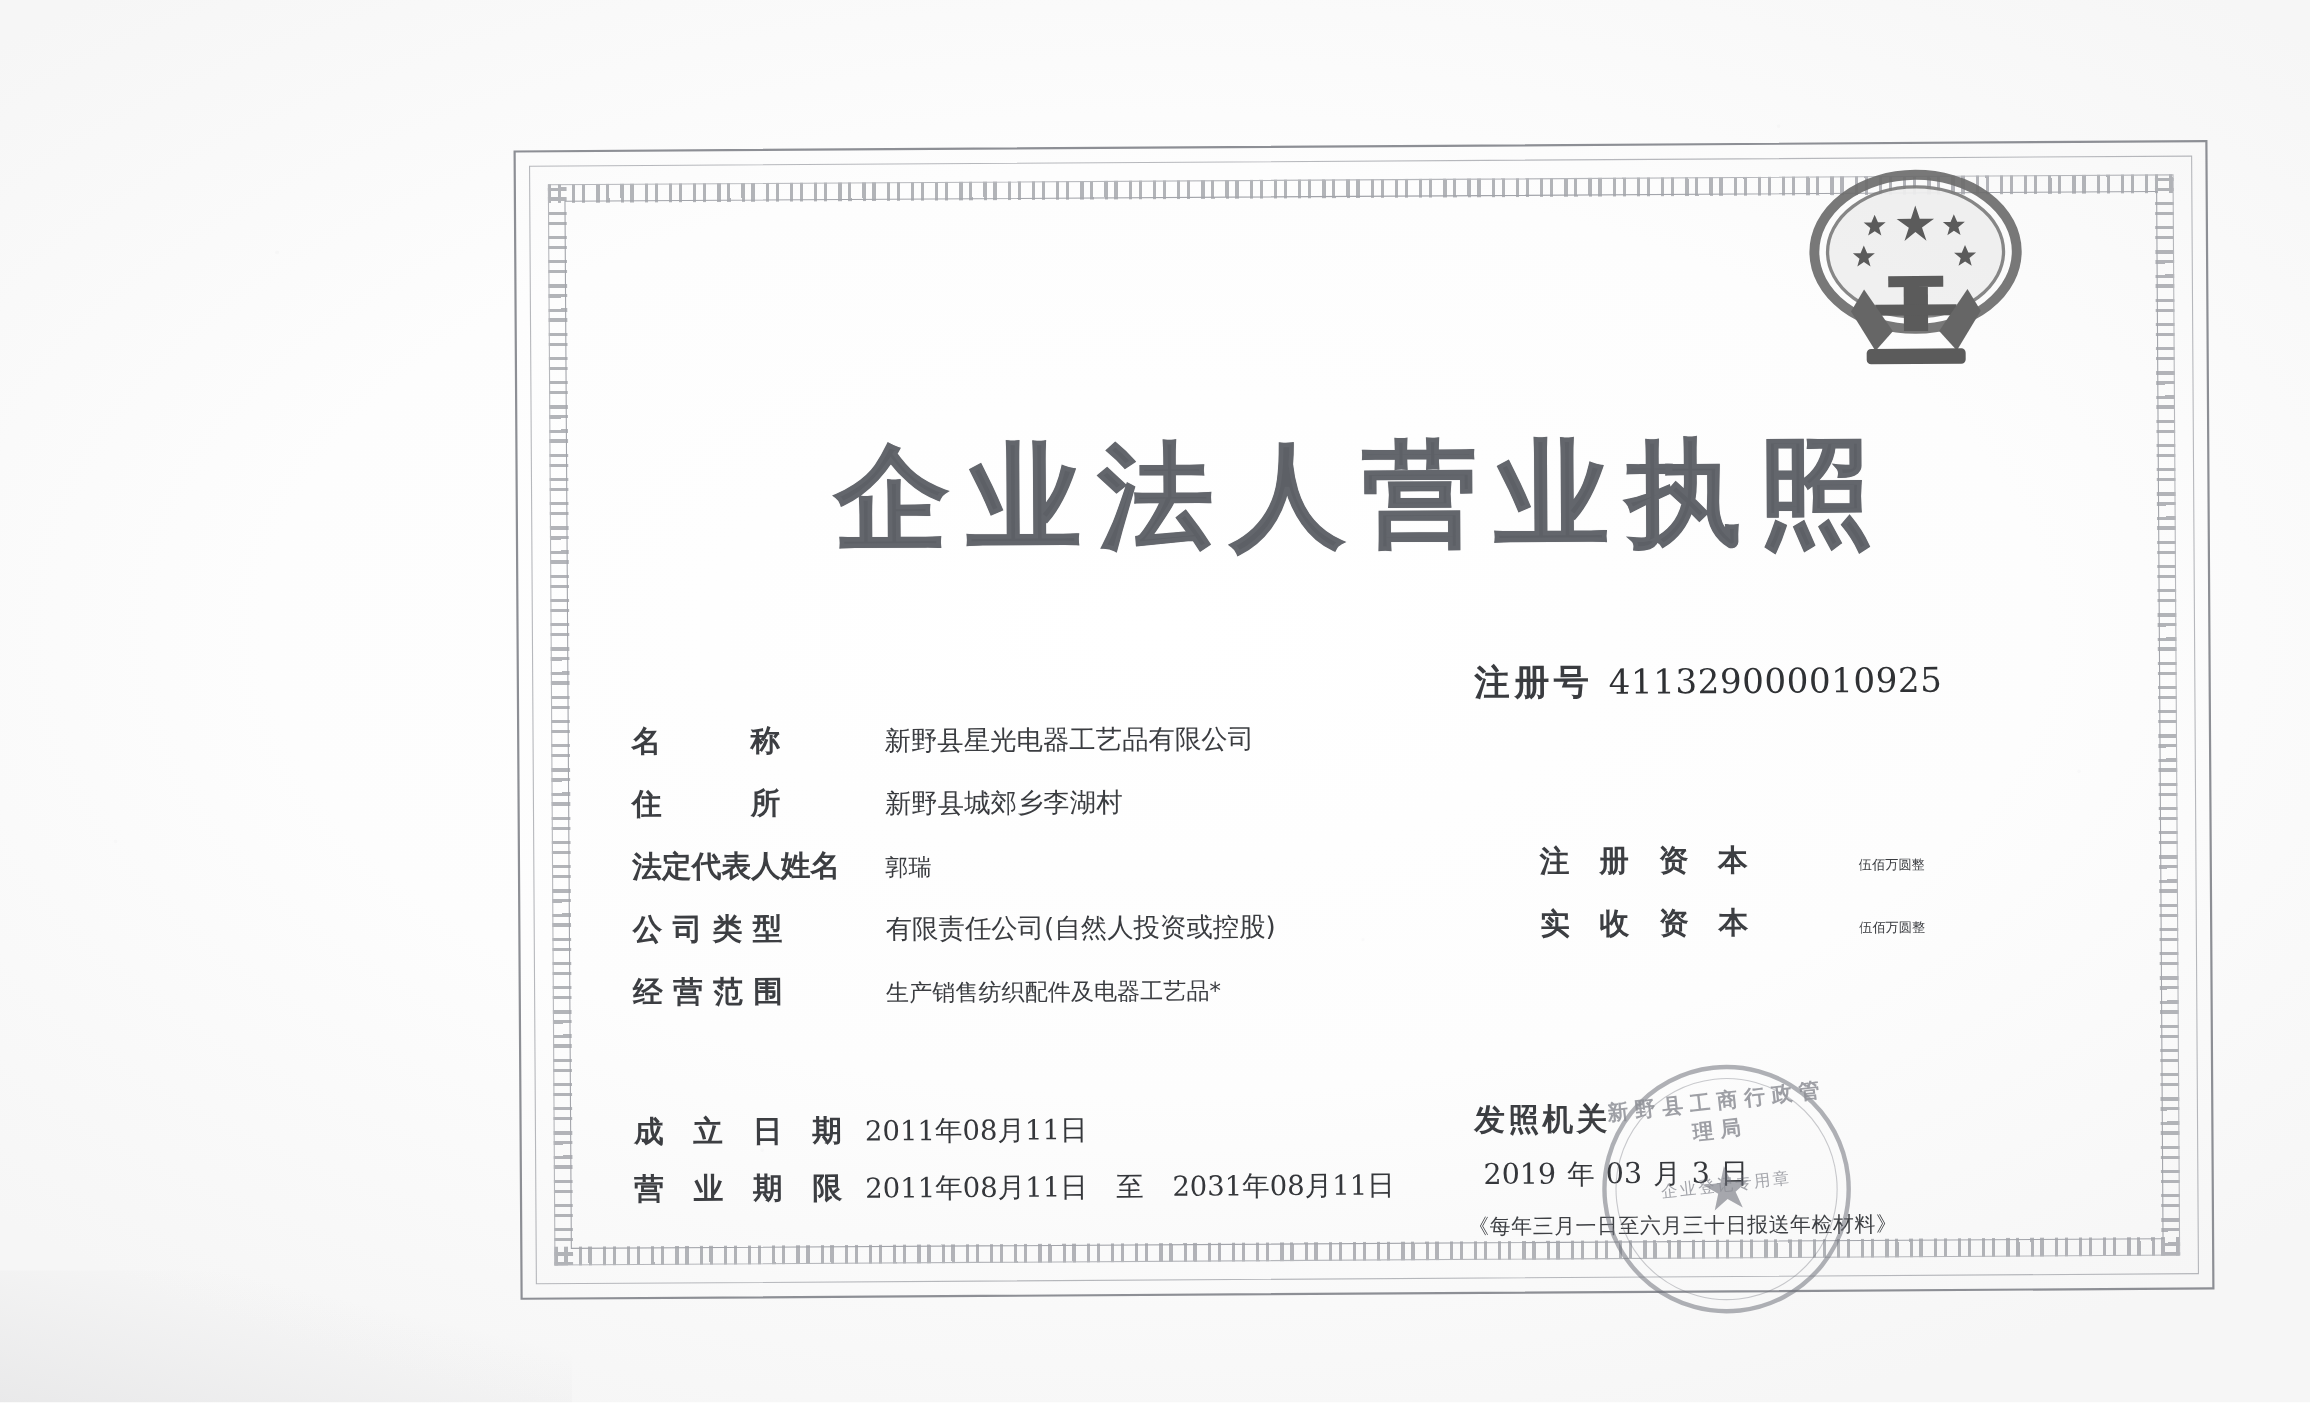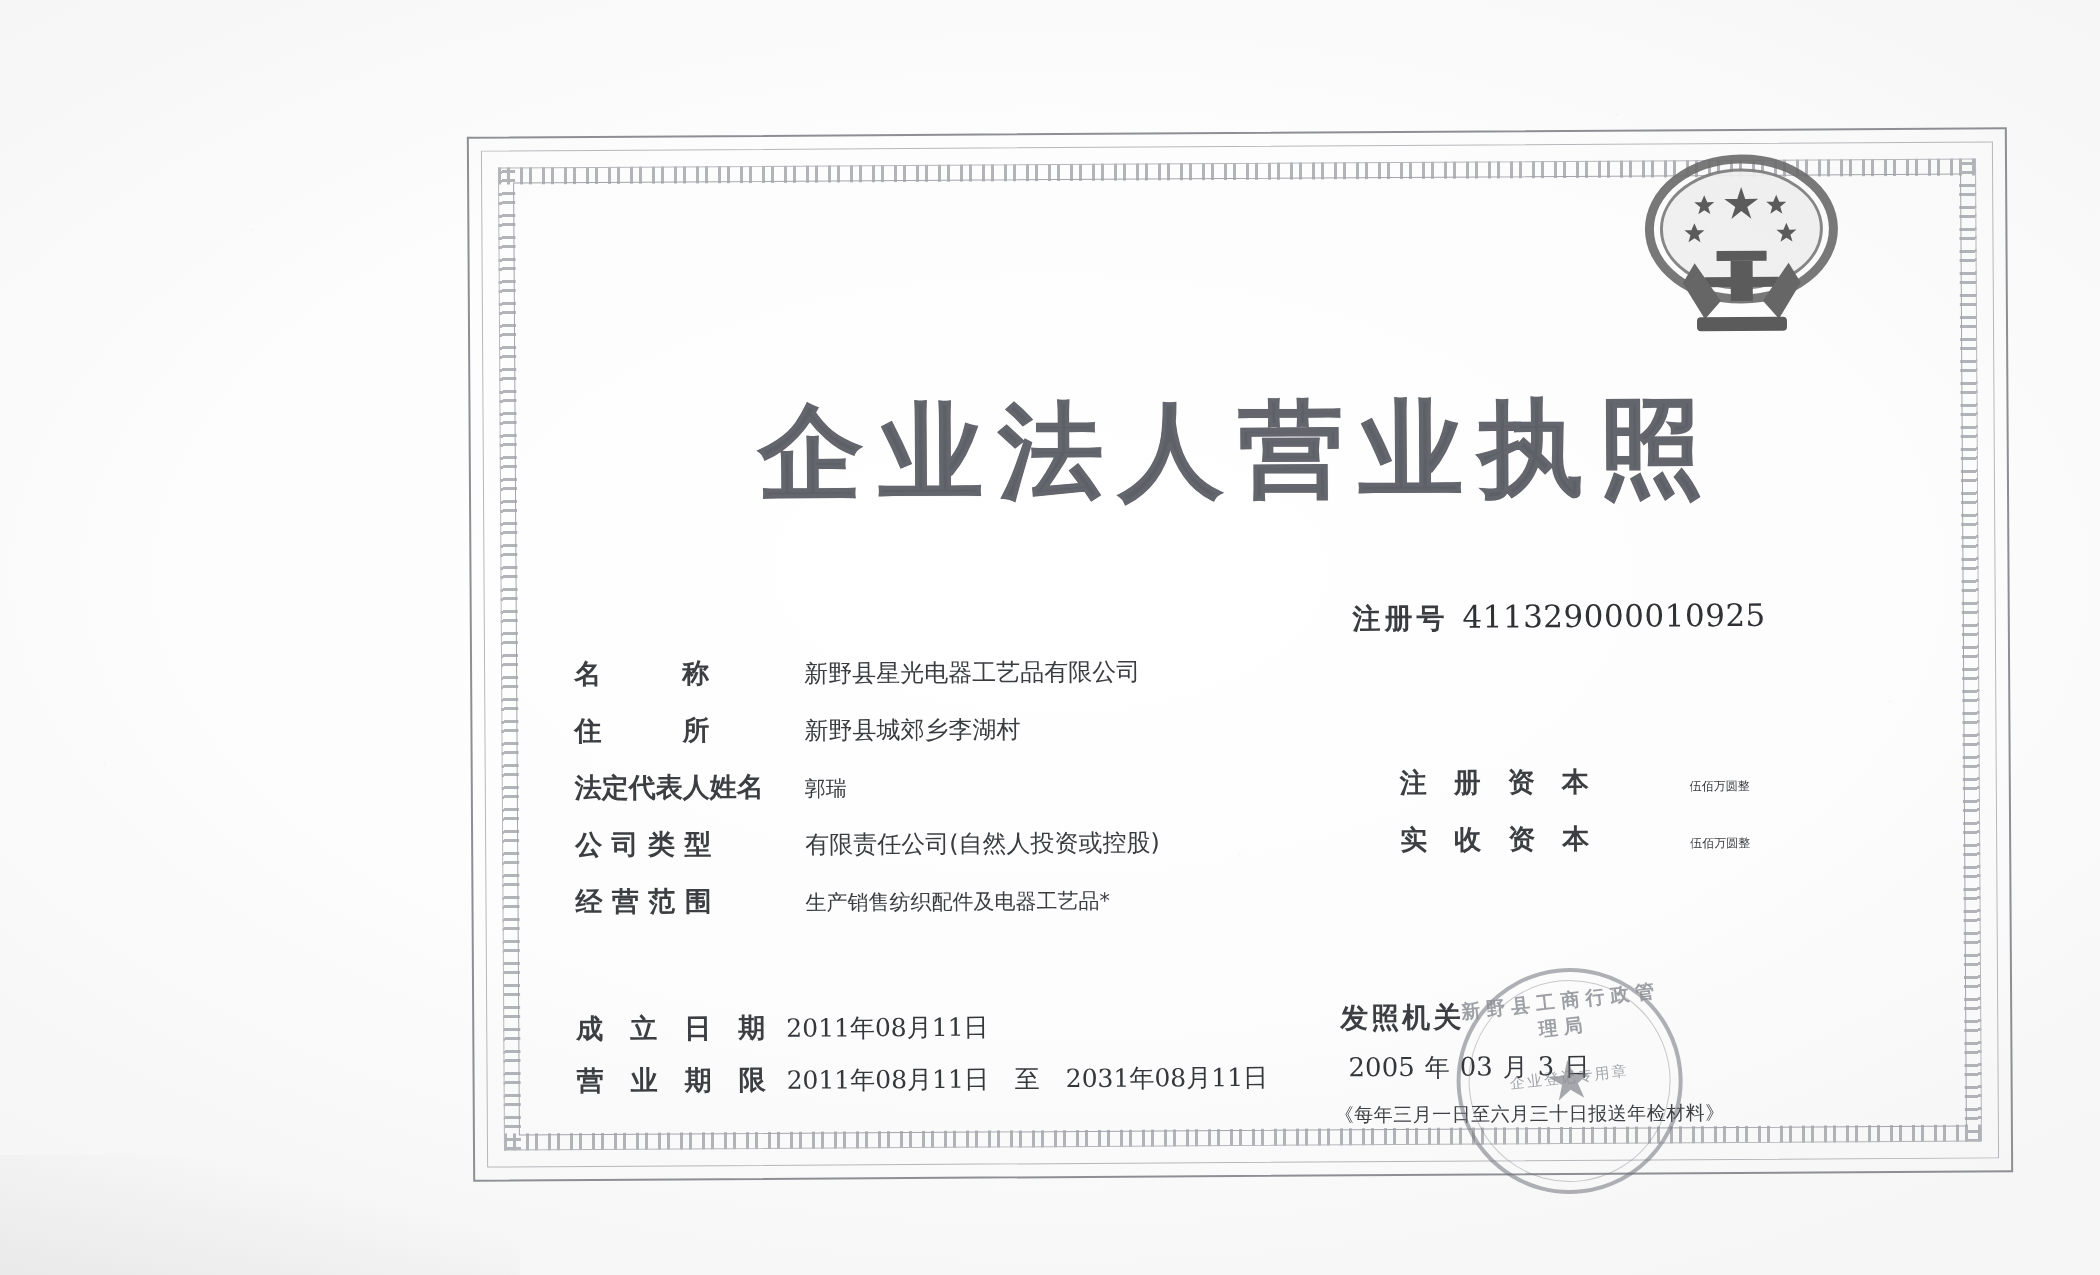--- a/index.html
+++ b/index.html
@@ -118,21 +118,21 @@
   .reg-row {
     position: absolute;
     right: 244px;
     top: 468px;
     display: flex;
     align-items: baseline;
     gap: 14px;
     z-index: 5;
   }
   .reg-label {
-    font-size: 28px;
+    font-size: 32px;
     font-weight: bold;
     color: #3a3c40;
     letter-spacing: 4px;
   }
   .reg-value {
     font-family: "DejaVu Serif", "Liberation Serif", serif;
     font-size: 31px;
     color: #2f3134;
     letter-spacing: .5px;
   }
@@ -388,21 +388,21 @@
         <span>2011年08月11日</span>
         <span class="sep">至</span>
         <span>2031年08月11日</span>
       </div>
     </div>
   </div>
 
   <div class="bottom-right">
     <div class="issuer">发照机关</div>
     <div class="issue-date">
-      <span>2005</span>
+      <span>2019</span>
       <span class="u">年</span>
       <span>03</span>
       <span class="u">月</span>
       <span>3</span>
       <span class="u">日</span>
     </div>
     <div class="note">《每年三月一日至六月三十日报送年检材料》</div>
   </div>
 
   <div class="stamp">

